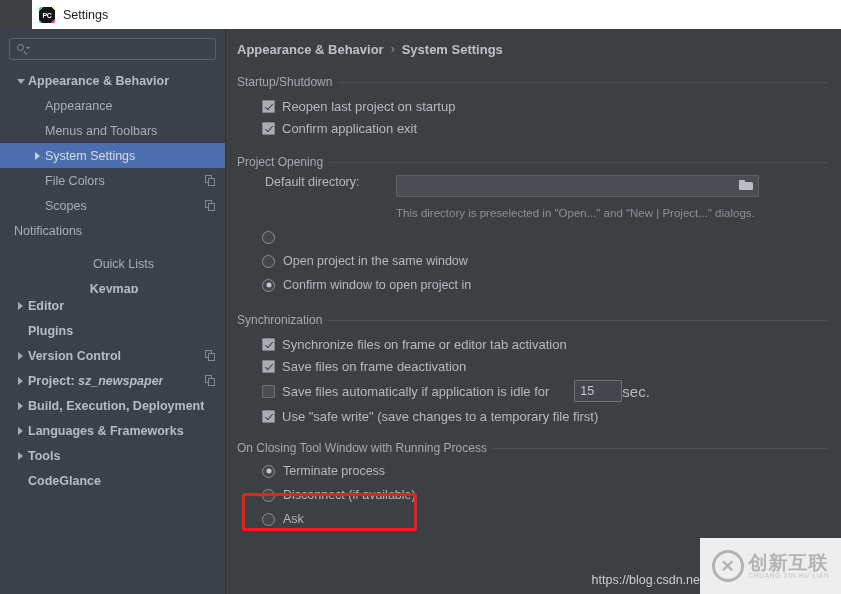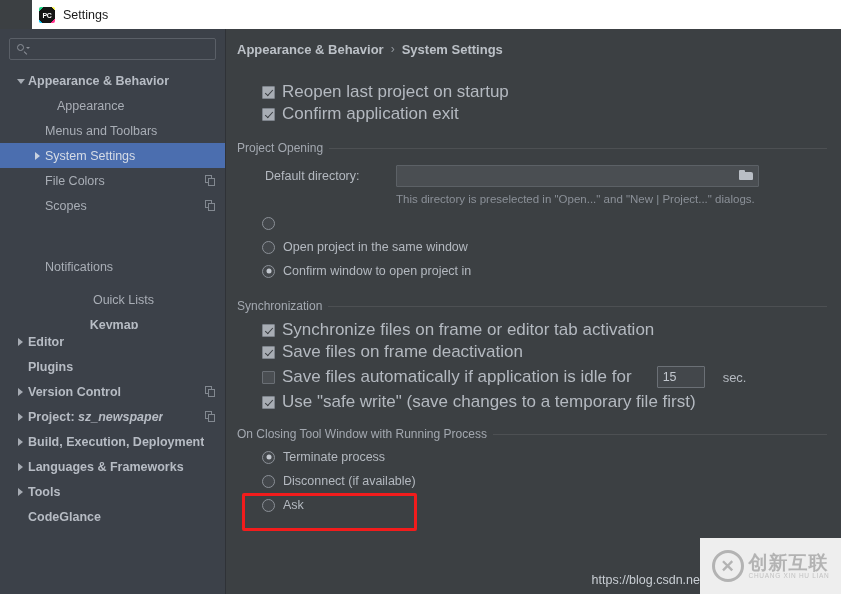--- a/index.html
+++ b/index.html
@@ -261,21 +261,21 @@
     width: 3.2px; height: 7px;
     border: solid #3a3e42;
     border-width: 0 1.8px 1.8px 0;
     transform: rotate(42deg);
   }
   .checkbox.unchecked {
     background: #4a4e52;
     border-color: #6a6f75;
   }
   .ck-label {
-    font-size: 17px;
+    font-size: 13px;
     color: #b4b9c0;
     white-space: nowrap;
   }
 
   .radio-row {
     display: flex;
     align-items: center;
     height: 24px;
   }
   .radio {
@@ -298,21 +298,21 @@
     background: #c3c8cf;
   }
   .radio-label {
     font-size: 12.5px;
     color: #b4b9c0;
     white-space: nowrap;
   }
 
   .dir-row {
     display: flex;
-    align-items: center;
+    align-items: flex-start;
     height: 30px;
     padding-left: 3px;
   }
   .dir-label {
     font-size: 12.5px;
     color: #b4b9c0;
     width: 131px;
     flex: none;
   }
   .dir-field {
@@ -379,23 +379,22 @@
     border-radius: 1px;
     color: #c3c8cf;
     font-size: 12.5px;
     font-family: "Liberation Sans", sans-serif;
     padding: 0 5px;
     box-sizing: border-box;
     outline: none;
     margin-left: 25px;
   }
   .sec-label {
-    font-size: 13px;
+    font-size: 15px;
     color: #b4b9c0;
-    margin-left: 18px;
   }
 
   
   .annot {
     position: absolute;
     left: 242px; top: 493px;
     width: 169px; height: 32px;
     border: 3px solid #f21c1c;
     border-radius: 2px;
     pointer-events: none;
@@ -473,21 +472,21 @@
           <span class="handle"></span>
           <span class="caret"></span>
       </span>
       <input class="search-input" type="text" value="" style="">
     </div>
     <div class="tree" id="tree">
         <div class="tree-row" style="padding-left: 14px;">
           <span class="tw expanded"></span>
           <span class="tree-label bold">Appearance &amp; Behavior</span>
         </div>
-        <div class="tree-row" style="padding-left: 31px; margin-left: 12px;">
+        <div class="tree-row" style="padding-left: 31px;">
           <span class="tw "></span>
           <span class="tree-label">Appearance</span>
         </div>
         <div class="tree-row" style="padding-left: 31px;">
           <span class="tw "></span>
           <span class="tree-label">Menus and Toolbars</span>
         </div>
         <div class="tree-row selected" style="padding-left: 31px;">
           <span class="tw collapsed"></span>
           <span class="tree-label">System Settings</span>
@@ -495,21 +494,21 @@
         <div class="tree-row" style="padding-left: 31px;">
           <span class="tw "></span>
           <span class="tree-label">File Colors</span>
           <span class="copy-icon"></span>
         </div>
         <div class="tree-row" style="padding-left: 31px;">
           <span class="tw "></span>
           <span class="tree-label">Scopes</span>
           <span class="copy-icon"></span>
         </div>
-        <div class="tree-row" style="padding-left: 31px; margin-top: 36px;">
+        <div class="tree-row" style="">
           <span class="tw "></span>
           <span class="tree-label">Notifications</span>
         </div>
         <div class="tree-row" style="padding-left: 31px; flex-direction: column;">
           <span class="tw "></span>
           <span class="tree-label">Quick Lists</span>
         </div>
         <div class="tree-row" style="padding-left: 12px; flex-direction: column;">
           <span class="tw "></span>
           <span class="tree-label bold">Keymap</span>
@@ -553,20 +552,24 @@
 
   <div class="main">
 
     <div class="breadcrumb">
       <span class="crumb">Appearance &amp; Behavior</span>
       <span class="crumb-sep">›</span>
       <span class="crumb">System Settings</span>
     </div>
 
     <div class="group">
+      <div class="group-head">
+        <span class="group-title">Startup/Shutdown</span>
+        <span class="group-rule"></span>
+      </div>
       <div class="group-body">
         <div class="ck-row">
           <span class="checkbox checked"></span>
           <span class="ck-label">Reopen last project on startup</span>
         </div>
         <div class="ck-row">
           <span class="checkbox checked"></span>
           <span class="ck-label">Confirm application exit</span>
         </div>
       </div>

